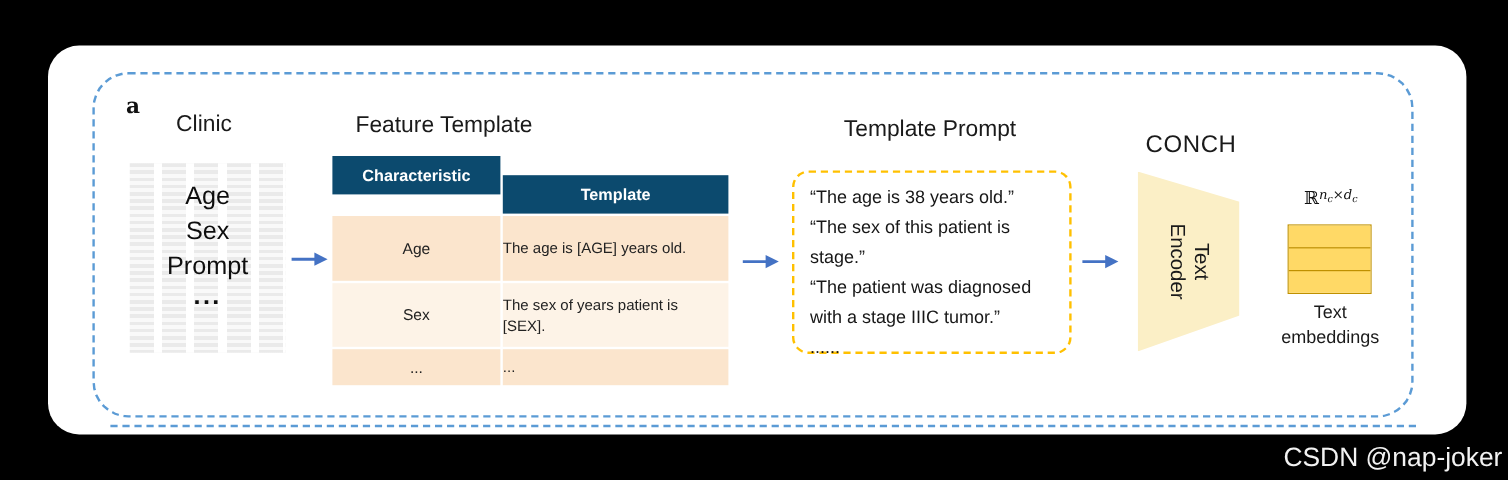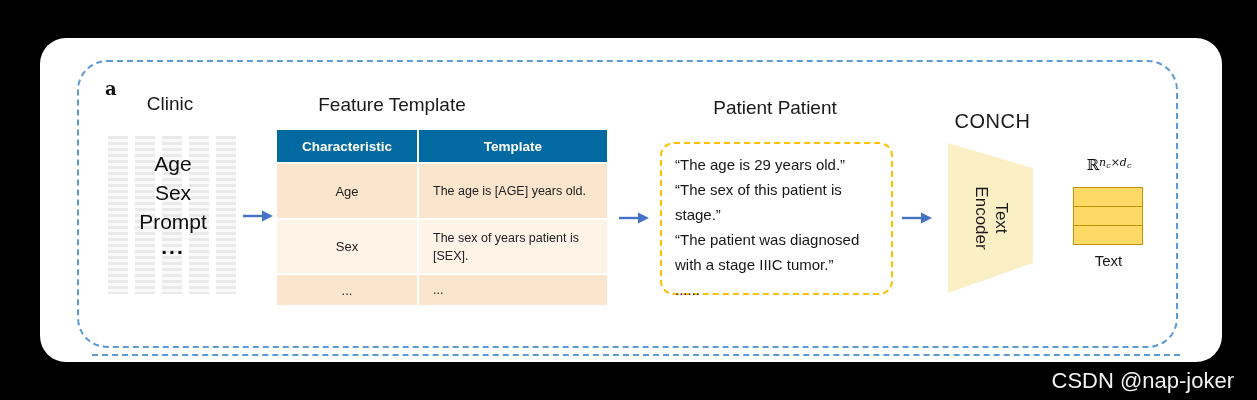--- a/index.html
+++ b/index.html
@@ -3,21 +3,21 @@
 <meta charset="utf-8">
 <style>
   html,body{margin:0;padding:0;background:#000;width:1257px;height:400px;overflow:hidden;}
   #root{position:relative;width:1257px;height:400px;background:#000;font-family:"Liberation Sans",sans-serif;}
   .card{position:absolute;left:40px;top:38px;width:1182px;height:324px;background:#fff;border-radius:26px;}
   .panel{position:absolute;left:77px;top:60px;width:1101px;height:288px;border:2px dashed #5B9BD5;border-radius:30px;box-sizing:border-box;}
   .panel-b-edge{position:absolute;left:92px;top:354px;width:1088px;height:0;border-top:2px dashed #5B9BD5;}
   .panel-label{position:absolute;left:105px;top:78px;font-family:"DejaVu Serif",serif;font-weight:bold;font-size:18px;color:#111;}
   .sec-title{position:absolute;font-size:19px;color:#1a1a1a;text-align:center;}
   .t-clinic{left:115px;top:93px;width:110px;}
-  .t-feature{left:282px;top:94px;width:220px;}
+  .t-feature{left:260px;top:94px;width:220px;}
   .t-prompt{left:665px;top:97px;width:220px;}
   .t-conch{left:930px;top:110px;width:125px;font-size:20px;letter-spacing:0.5px;}
 
   
   .clinic-img{position:absolute;left:108px;top:136px;width:130px;height:158px;
     background-image:
       repeating-linear-gradient(to right, rgba(255,255,255,0) 0 20px, #ffffff 20px 27px),
       repeating-linear-gradient(to bottom, #e7e7e7 0 3px, #f9f9f9 3px 6px);
     opacity:0.85;}
   .clinic-overlay{position:absolute;left:108px;top:150px;width:130px;display:flex;flex-direction:column;align-items:center;gap:2px;}
@@ -26,24 +26,24 @@
 
   
   .arrow{position:absolute;width:32px;height:16px;}
   .a1{left:242px;top:208px;} .a2{left:618px;top:210px;} .a3{left:901px;top:210px;}
 
   
   .ftable{position:absolute;left:277px;top:130px;width:330px;}
   .frow{display:flex;gap:2px;margin-bottom:2px;}
   .fcell{box-sizing:border-box;}
   .c1{width:140px;display:flex;align-items:center;justify-content:center;text-align:center;}
-  .c2{width:188px;display:flex;align-items:center;padding-left:14px;}
+  .c2{width:188px;display:flex;align-items:center;}
   .c2 .inner{width:158px;font-size:12.5px;line-height:18px;color:#222;}
-  .fhead{height:32px;background:#0369a1;color:#fff;font-weight:bold;font-size:13.5px;}
-  .fhead.c2{justify-content:center;padding-left:0;}
+  .fhead{height:32px;background:#0c4a6e;color:#fff;font-weight:bold;font-size:13.5px;}
+  .fhead.c2{justify-content:center;padding-left:0;margin-top:16px;}
   .r1{height:54px;background:#FBE5CD;} .r2{height:53px;background:#FDF3E7;} .r3{height:30px;background:#FBE5CD;}
   .cname{font-size:13px;color:#222;}
 
   
   .prompt-box{position:absolute;left:660px;top:142px;width:233px;height:153px;border:2px dashed #FFC000;border-radius:14px;box-sizing:border-box;padding:8px 10px 0 13px;}
   .prompt-box .pline{font-size:15px;line-height:25px;color:#171717;width:202px;}
 
   
   .trapezoid{position:absolute;left:948px;top:143px;width:85px;height:150px;background:#FBEFC6;
     clip-path:polygon(0 0,100% 16.7%,100% 80%,0 100%);}
@@ -54,35 +54,35 @@
   .formula{position:absolute;left:1063px;top:156px;width:92px;text-align:center;
     font-family:"DejaVu Serif",serif;font-size:15px;color:#111;}
   .formula .sup{vertical-align:4px;font-size:11px;font-style:italic;}
   .formula .ssub{vertical-align:-2px;font-size:8px;font-style:italic;}
   .formula .times{font-style:normal;}
   .matrix{position:absolute;left:1073px;top:187px;width:70px;border:1.5px solid #BF9000;box-sizing:border-box;}
   .mrow{height:18px;background:#FFD966;}
   .mrow + .mrow{border-top:1.5px solid #BF9000;}
   .emb-label{position:absolute;left:1046px;top:250px;width:125px;text-align:center;font-size:15px;line-height:21px;color:#1a1a1a;}
 
-  .watermark{position:absolute;right:23px;bottom:6px;font-size:22px;color:#f2f2f2;}
+  .watermark{position:absolute;right:5px;bottom:6px;font-size:22px;color:#f2f2f2;}
 </style>
 </head>
 <body>
 
 <div id="root">
   <div class="card"></div>
   <div class="panel"></div>
   <div class="panel-b-edge"></div>
 
   <div class="panel-label">a</div>
 
   <div class="sec-title t-clinic">Clinic</div>
   <div class="sec-title t-feature">Feature Template</div>
-  <div class="sec-title t-prompt">Patient Patient</div>
+  <div class="sec-title t-prompt">Template Prompt</div>
   <div class="sec-title t-conch">CONCH</div>
 
   <div class="clinic-img"></div>
   <div class="clinic-overlay">
     <div class="w">Age</div>
     <div class="w">Sex</div>
     <div class="w">Prompt</div>
     <div class="w">...</div>
   </div>
 
@@ -118,21 +118,21 @@
     </div>
     <div class="frow">
       <div class="fcell c1 r3 cname">...</div>
       <div class="fcell c2 r3">
           <div class="inner">...</div>
         </div>
     </div>
   </div>
 
   <div class="prompt-box">
-    <div class="pline">“The age is 29 years old.”</div>
+    <div class="pline">“The age is 38 years old.”</div>
     <div class="pline">“The sex of this patient is stage.”</div>
     <div class="pline">“The patient was diagnosed with a stage IIIC tumor.”</div>
     <div class="pline">......</div>
   </div>
 
   <div class="trapezoid">
     <div class="enc-label">
       <div>Text</div>
       <div>Encoder</div>
     </div>
@@ -141,16 +141,17 @@
   <div class="formula">
     <span>ℝ</span><span class="sup"><span>n</span><span class="ssub">c</span><span class="times">×</span><span>d</span><span class="ssub">c</span></span>
   </div>
   <div class="matrix">
     <div class="mrow"></div>
     <div class="mrow"></div>
     <div class="mrow"></div>
   </div>
   <div class="emb-label">
     <div>Text</div>
+    <div>embeddings</div>
   </div>
 
   <div class="watermark">CSDN @nap-joker</div>
 </div>
 
 </body></html>

